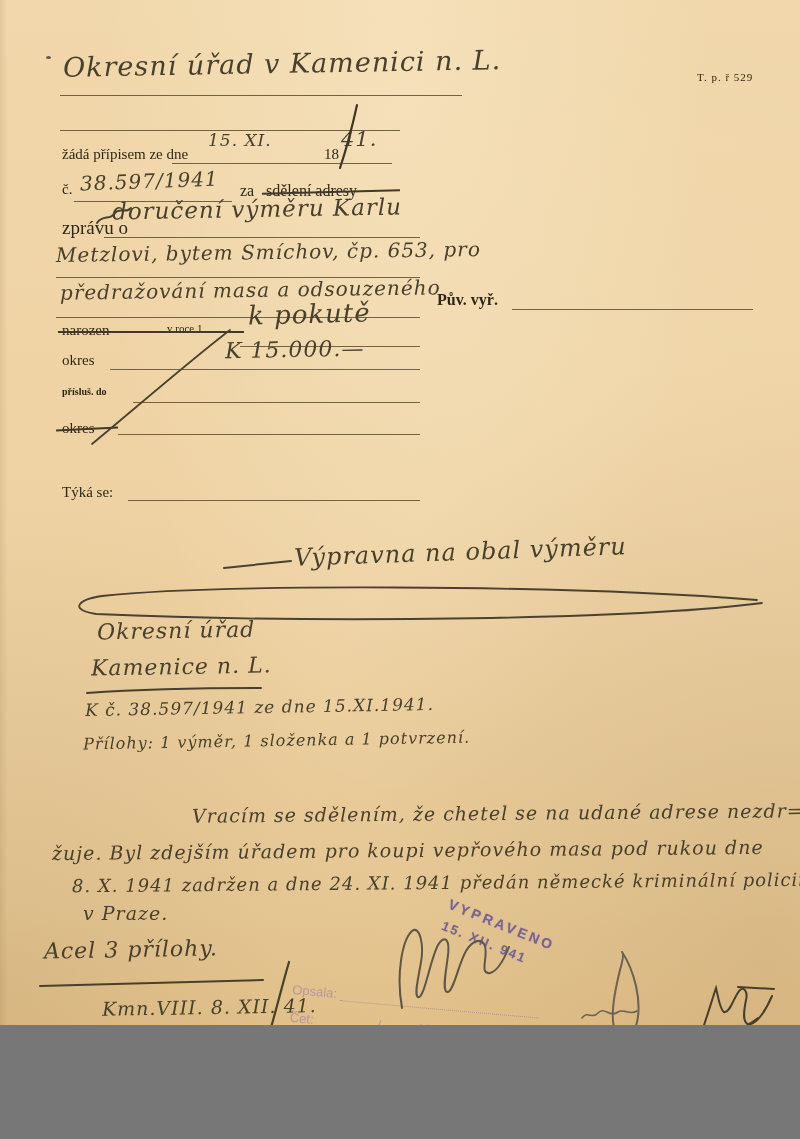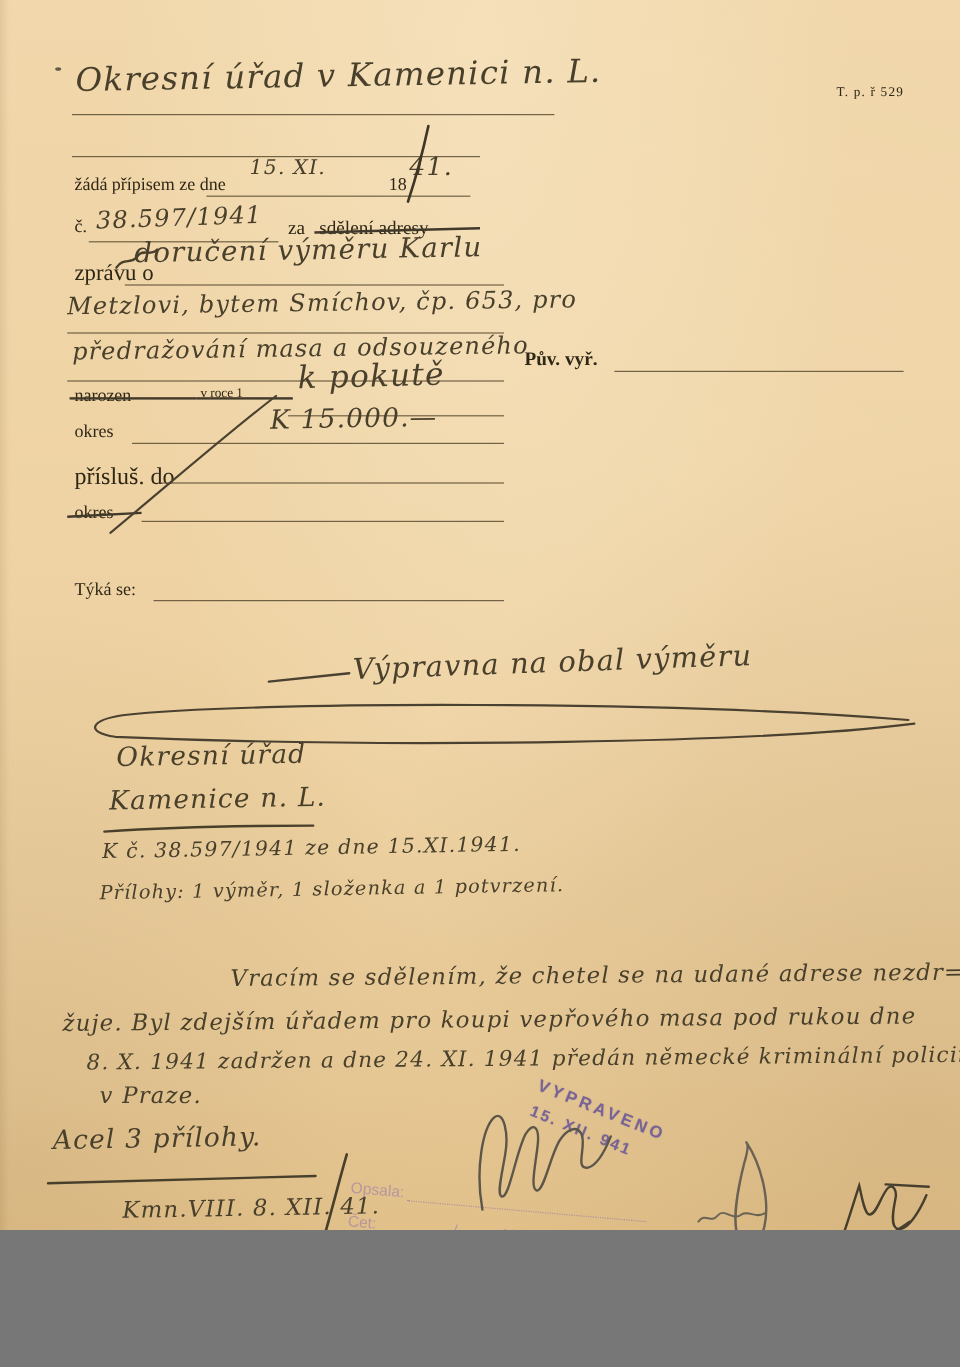--- a/index.html
+++ b/index.html
@@ -69,21 +69,21 @@
   <div class="strike" style="left:58px;top:331px;width:106px;"></div>
   <div class="abs print" style="left:167px;top:322px;font-size:11px;">v roce 1</div>
   <div class="strike" style="left:164px;top:331px;width:80px;"></div>
   <div class="abs hw" style="left:248px;top:299px;font-size:26px;transform:rotate(-1.5deg);">k pokutě</div>
   <div class="rule" style="left:240px;top:346px;width:180px;"></div>
 
   <div class="abs print" style="left:62px;top:352px;font-size:15px;">okres</div>
   <div class="rule" style="left:110px;top:369px;width:310px;"></div>
   <div class="abs hw" style="left:225px;top:337px;font-size:22px;transform:rotate(-1deg);">K 15.000.—</div>
 
-  <div class="abs print" style="left:62px;top:386px;font-size:20px;">přísluš. do</div>
+  <div class="abs print" style="left:62px;top:386px;font-size:10px;font-weight:bold;">přísluš. do</div>
   <div class="rule" style="left:133px;top:402px;width:287px;"></div>
 
   <div class="abs print" style="left:62px;top:420px;font-size:15px;">okres</div>
   <div class="strike" style="left:56px;top:428px;width:62px;transform:rotate(-3deg);"></div>
   <div class="rule" style="left:118px;top:434px;width:302px;"></div>
 
   <div class="abs print" style="left:62px;top:484px;font-size:15px;">Týká se:</div>
   <div class="rule" style="left:128px;top:500px;width:292px;"></div>
 
   <div class="abs hw" style="left:294px;top:538px;font-size:24px;transform:rotate(-2deg);">Výpravna na obal výměru</div>

